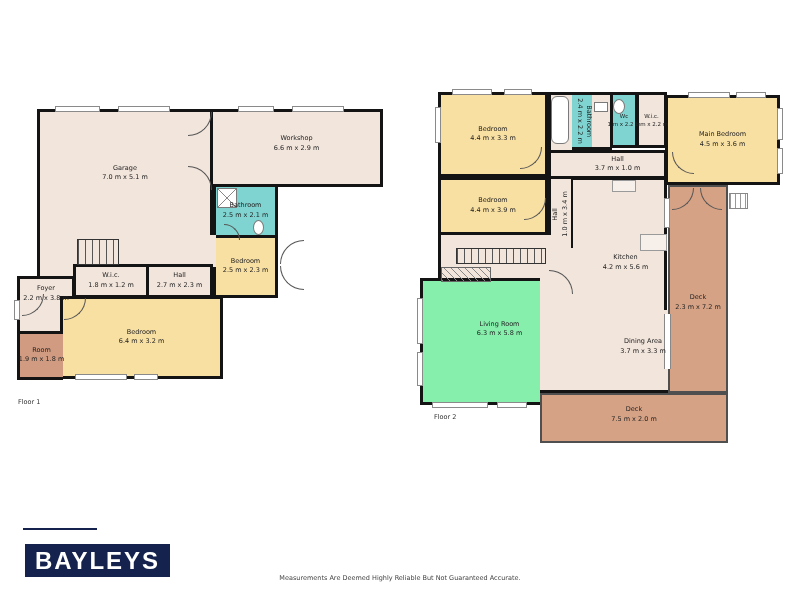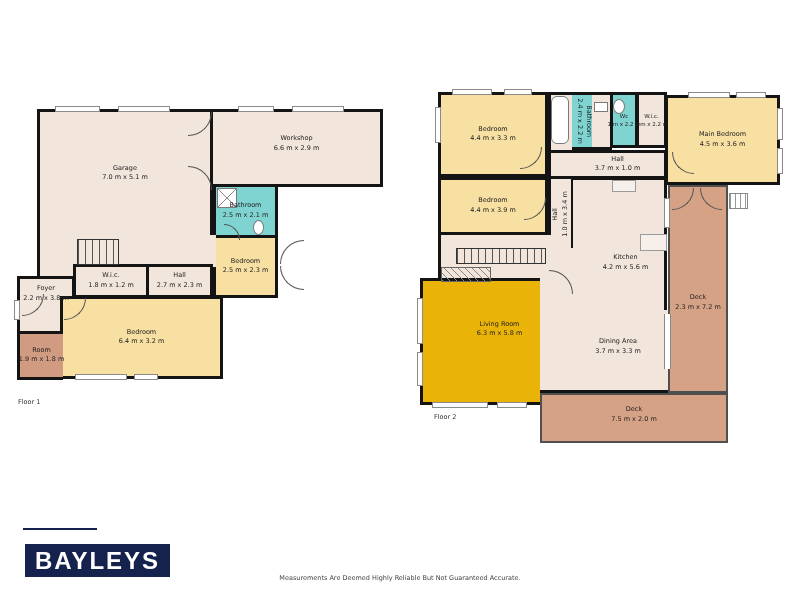--- a/index.html
+++ b/index.html
@@ -154,28 +154,28 @@
         </div>
       </div>
       <div class="room" style="left: 573px; top: 177px; width: 94px; height: 133px; background: rgb(242, 229, 220); border-top: 3px solid rgb(20, 20, 20); border-left: none; border-right: 3px solid rgb(20, 20, 20); border-bottom: none;">
         <div class="lbl" style="transform: translate(calc(-50% + 7px), calc(-50% + 18px));">
           <span class="rname">Kitchen</span>
           <span class="rdims">4.2 m x 5.6 m</span>
         </div>
       </div>
       <div class="room" style="left: 438px; top: 235px; width: 113px; height: 45px; background: rgb(242, 229, 220); border-top: none; border-left: 3px solid rgb(20, 20, 20); border-right: none; border-bottom: none;"></div>
       <div class="room" style="left: 540px; top: 248px; width: 36px; height: 64px; background: rgb(242, 229, 220); border-width: initial; border-style: none; border-color: initial;"></div>
-      <div class="room" style="left: 420px; top: 278px; width: 120px; height: 127px; background: #eab308; border-top: 3px solid rgb(20, 20, 20); border-left: 3px solid rgb(20, 20, 20); border-right: none; border-bottom: 3px solid rgb(20, 20, 20);">
+      <div class="room" style="left: 420px; top: 278px; width: 120px; height: 127px; background: #86efac; border-top: 3px solid rgb(20, 20, 20); border-left: 3px solid rgb(20, 20, 20); border-right: none; border-bottom: 3px solid rgb(20, 20, 20);">
         <div class="lbl" style="transform: translate(calc(-50% + 18px), calc(-50% - 12px));">
           <span class="rname">Living Room</span>
           <span class="rdims">6.3 m x 5.8 m</span>
         </div>
       </div>
       <div class="room" style="left: 540px; top: 310px; width: 128px; height: 83px; background: rgb(242, 229, 220); border-top: none; border-left: none; border-right: none; border-bottom: 3px solid rgb(20, 20, 20);">
-        <div class="lbl" style="transform: translate(calc(-50% + 14px), calc(-50% - 3px));">
+        <div class="lbl" style="transform: translate(calc(-50% + 14px), calc(-50% - 3px)); margin-left: 25px;">
           <span class="rname">Dining Area</span>
           <span class="rdims">3.7 m x 3.3 m</span>
         </div>
       </div>
       <div class="room" style="left: 668px; top: 185px; width: 60px; height: 208px; background: rgb(214, 162, 133); border-width: 2px; border-style: solid; border-color: rgb(79, 79, 79);">
         <div class="lbl" style="transform: translate(calc(-50% + 0px), calc(-50% + 14px));">
           <span class="rname">Deck</span>
           <span class="rdims">2.3 m x 7.2 m</span>
         </div>
       </div>

